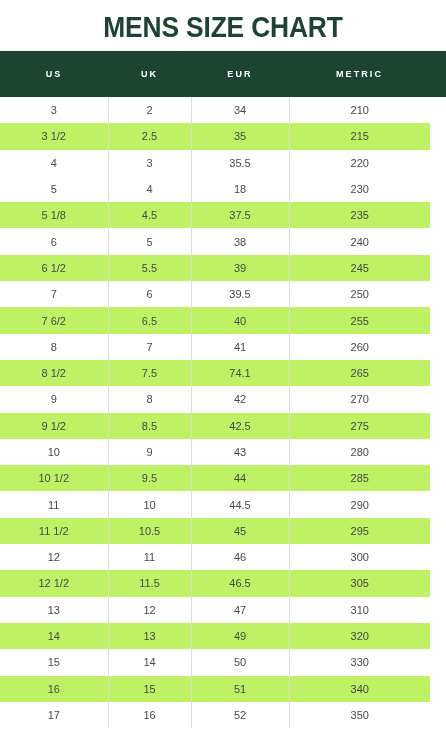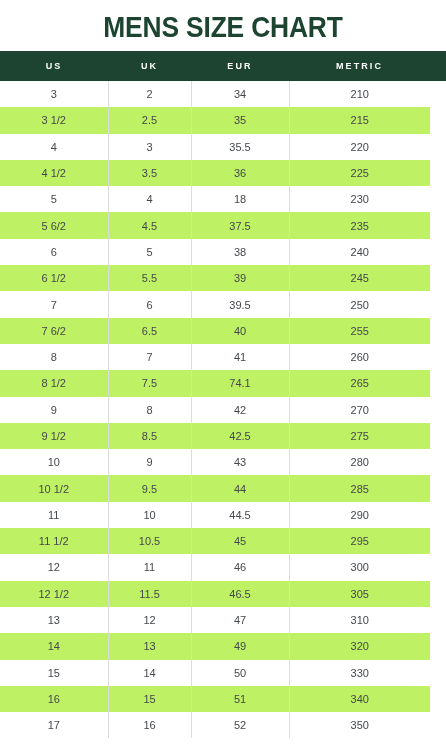--- a/index.html
+++ b/index.html
@@ -41,21 +41,21 @@
   .size-table col.c-pad    { width: 16px; }
 
   .size-table thead th {
     background: #1c4430;
     color: #ffffff;
     font-size: 9px;
     font-weight: bold;
     letter-spacing: 2.1px;
     text-transform: uppercase;
     height: 30px;
-    padding: 0;
+    padding: 8px;
     text-align: center;
     vertical-align: middle;
   }
   .size-table thead th.pad-head {
     background: #1c4430;
   }
 
   .size-table tbody td {
     font-size: 11px;
     color: #44484d;
@@ -115,36 +115,29 @@
         <td class="last-col">215</td>
         <td class="pad-cell"></td>
       </tr>
       <tr>
         <td>4</td>
         <td>3</td>
         <td>35.5</td>
         <td class="last-col">220</td>
         <td class="pad-cell"></td>
       </tr>
-      <tr class="alt">
-        <td>4 1/2</td>
-        <td>3.5</td>
-        <td>36</td>
-        <td class="last-col">225</td>
-        <td class="pad-cell"></td>
-      </tr>
       <tr>
         <td>5</td>
         <td>4</td>
         <td>18</td>
         <td class="last-col">230</td>
         <td class="pad-cell"></td>
       </tr>
       <tr class="alt">
-        <td>5 6/2</td>
+        <td>5 1/8</td>
         <td>4.5</td>
         <td>37.5</td>
         <td class="last-col">235</td>
         <td class="pad-cell"></td>
       </tr>
       <tr>
         <td>6</td>
         <td>5</td>
         <td>38</td>
         <td class="last-col">240</td>

